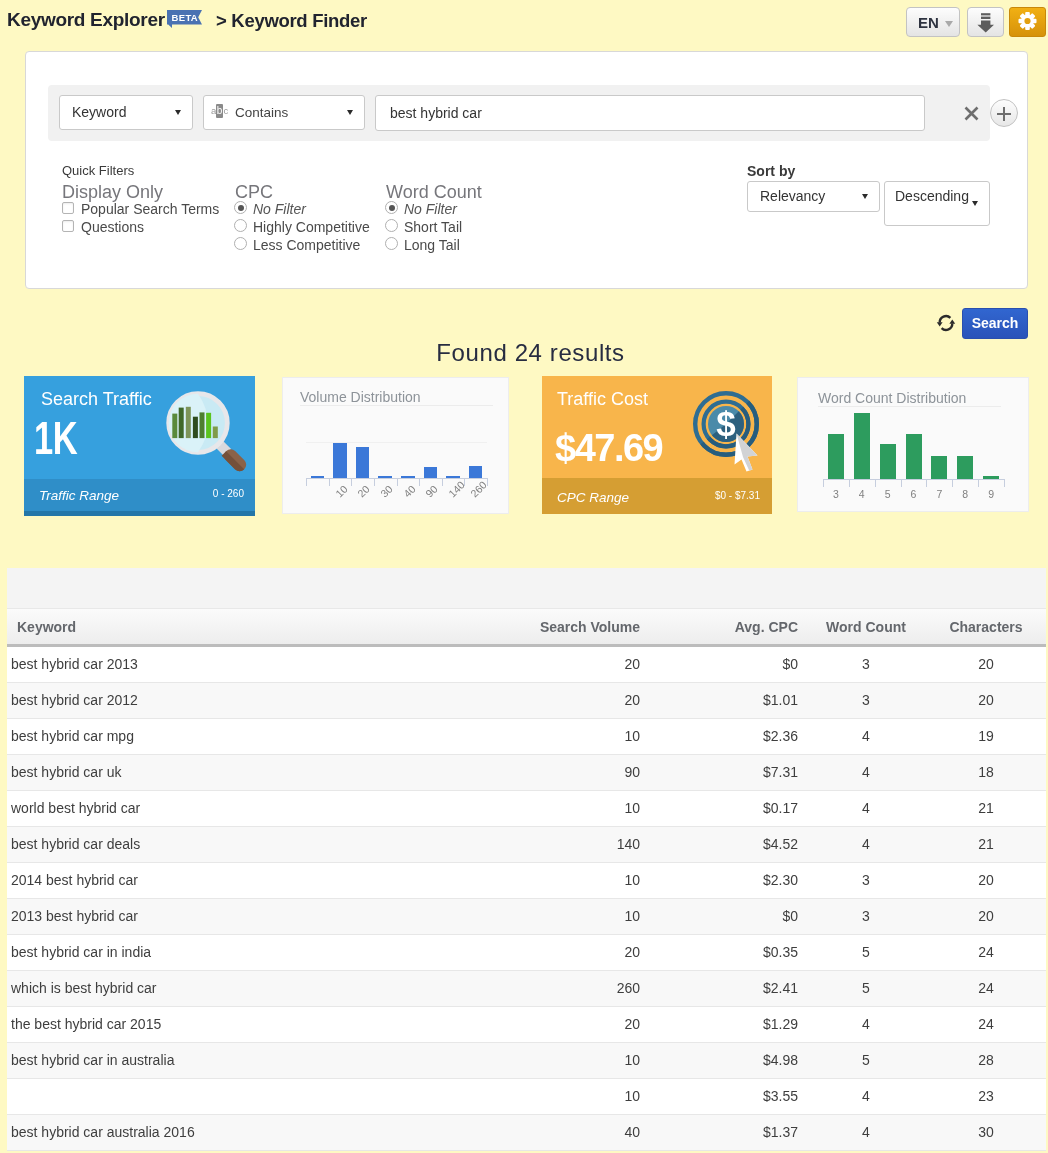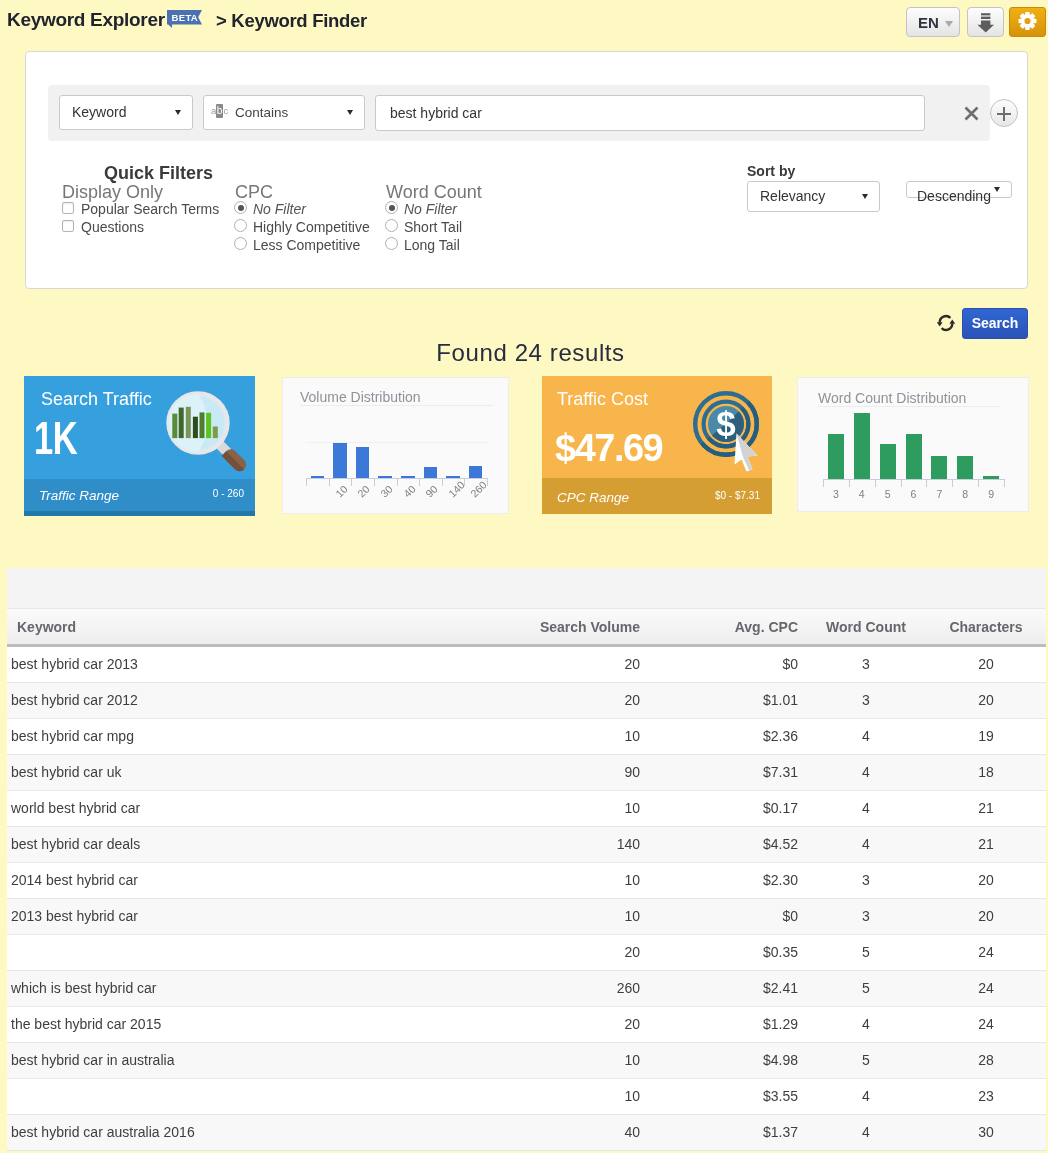--- a/index.html
+++ b/index.html
@@ -30,32 +30,32 @@
 #abc { position:absolute; left:7px; top:9px; width:20px; height:16px; font-size:9.5px; color:#999; line-height:1; }
 #abc .b { position:absolute; left:5px; top:-1px; width:7px; height:14px; background:#8a8a8a; color:#fff; text-align:center; line-height:14px; font-size:10px; border-radius:1px; }
 #abc .a { position:absolute; left:0; top:1px; }
 #abc .c { position:absolute; left:12.5px; top:1px; }
 #inp { left:375px; top:95px; width:550px; height:36px; background:#fff; border:1px solid #c9c9c9; border-radius:3px; font-size:14px; color:#333; line-height:34px; padding-left:14px; }
 #xicon { left:964px; top:106px; width:15px; height:15px; }
 #plus { left:990px; top:99px; width:28px; height:28px; border-radius:50%; background:linear-gradient(#fdfdfd,#e7e7e7); border:1px solid #c2c2c2; }
 #plus:before { content:""; position:absolute; left:6px; top:12.5px; width:14px; height:2px; background:#6e6e6e; }
 #plus:after { content:""; position:absolute; left:12px; top:6.5px; width:2px; height:14px; background:#6e6e6e; }
 
-.qf-head { font-size:18px; font-weight:bold; color:#3a3a3a;margin-left:42px; }
+.qf-head { font-size:13px; font-weight:normal; color:#3a3a3a; }
 .qf-sub { font-size:18px; color:#76767b; }
 .qf-item { font-size:14px; color:#4a4a4a; }
 .cb { position:absolute; width:12px; height:12px; background:#fff; border:1px solid #b4b4b4; border-radius:2px; box-shadow:inset 0 1px 2px rgba(0,0,0,0.08); }
 .rd { position:absolute; width:13px; height:13px; background:#fff; border:1px solid #b0b0b0; border-radius:50%; }
 .rd.on:after { content:""; position:absolute; left:2.5px; top:2.5px; width:6px; height:6px; border-radius:50%; background:#555; }
 .it { font-style:italic; color:#555; }
 
 
 #sortlbl { left:747px; top:163px; font-size:14px; font-weight:bold; color:#3a3a3a; }
 #sel-rel { left:747px; top:181px; width:133px; height:31px; line-height:29px; padding-left:12px; font-size:14px; }
-#sel-desc { left:906px; top:181px; width:106px; height:17px; line-height:29px; padding-left:10px; font-size:14px; }
+#sel-desc { left:884px; top:181px; width:106px; height:45px; line-height:29px; padding-left:10px; font-size:14px; }
 
 
 #refresh { left:936px; top:313px; width:20px; height:20px; }
 #btn-search { left:962px; top:308px; width:66px; height:31px; background:linear-gradient(#3166d0,#2a53b9); border:1px solid #2a4fae; border-radius:3px; color:#fff; font-size:14px; font-weight:bold; text-align:center; line-height:29px; }
 
 #found { left:0; text-indent:13px; top:339px; width:1048px; text-align:center; font-size:24px; color:#272c41; font-weight:500; letter-spacing:0.6px; }
 
 
 .card-lite { background:#fafafa; border:1px solid #ededed; }
 .card-title { position:absolute; font-size:14px; color:#8d9399; }
@@ -357,20 +357,21 @@
           <div class="c-ch">20</div>
         </div>
         <div class="row" style="top:331px">
           <div class="c-kw">2013 best hybrid car</div>
           <div class="c-sv">10</div>
           <div class="c-cpc">$0</div>
           <div class="c-wc">3</div>
           <div class="c-ch">20</div>
         </div>
         <div class="row" style="top:367px">
+          <div class="c-kw">best hybrid car in india</div>
           <div class="c-sv">20</div>
           <div class="c-cpc">$0.35</div>
           <div class="c-wc">5</div>
           <div class="c-ch">24</div>
         </div>
         <div class="row" style="top:403px">
           <div class="c-kw">which is best hybrid car</div>
           <div class="c-sv">260</div>
           <div class="c-cpc">$2.41</div>
           <div class="c-wc">5</div>

